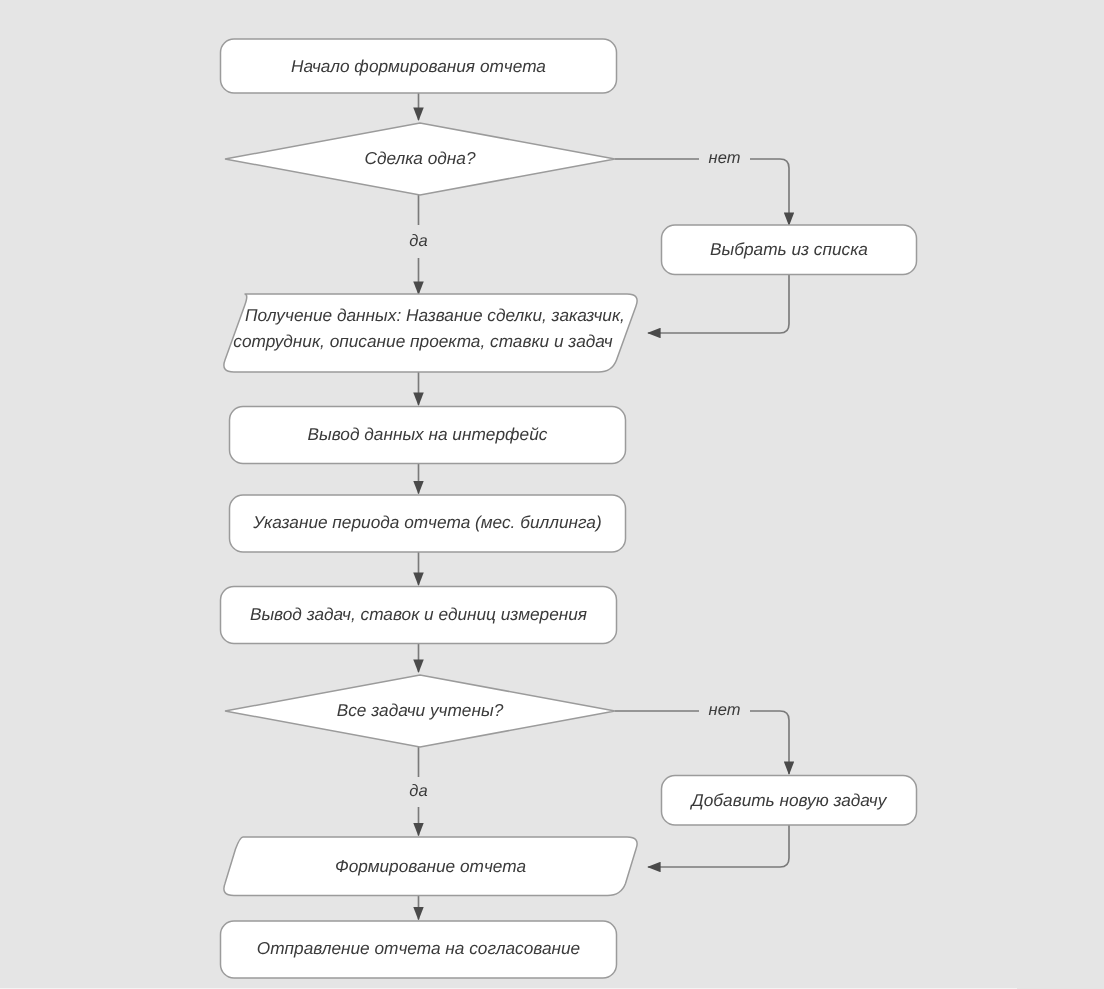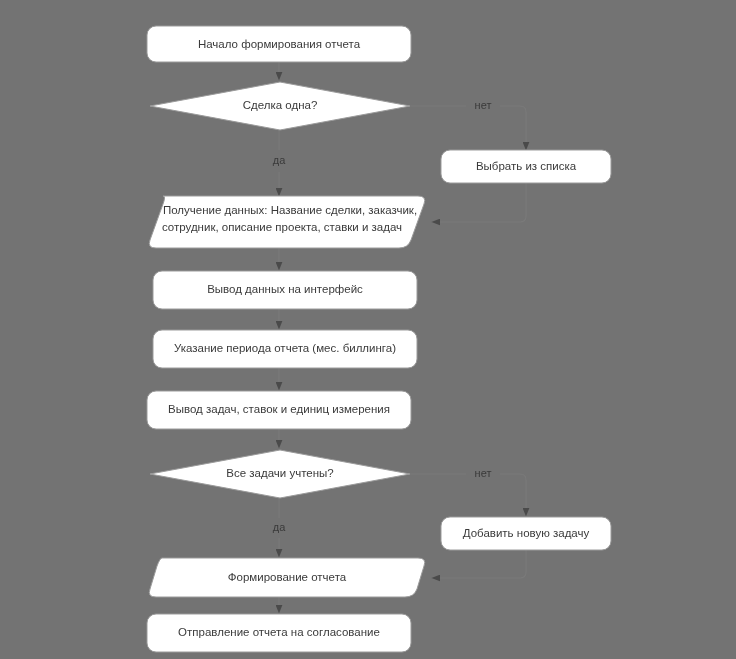--- a/index.html
+++ b/index.html
@@ -7,22 +7,23 @@
     padding: 0;
     background: #ffffff;
   }
   body {
     font-family: "Liberation Sans", "DejaVu Sans", sans-serif;
   }
   #canvas {
     position: relative;
     width: 736px;
     height: 659px;
-    background: #737373;
+    background: #e5e5e5;
     overflow: hidden;
+    font-style: italic;
   }
   #flow-svg {
     position: absolute;
     left: 0;
     top: 0;
     width: 736px;
     height: 659px;
   }
   .node-shape {
     fill: #ffffff;

